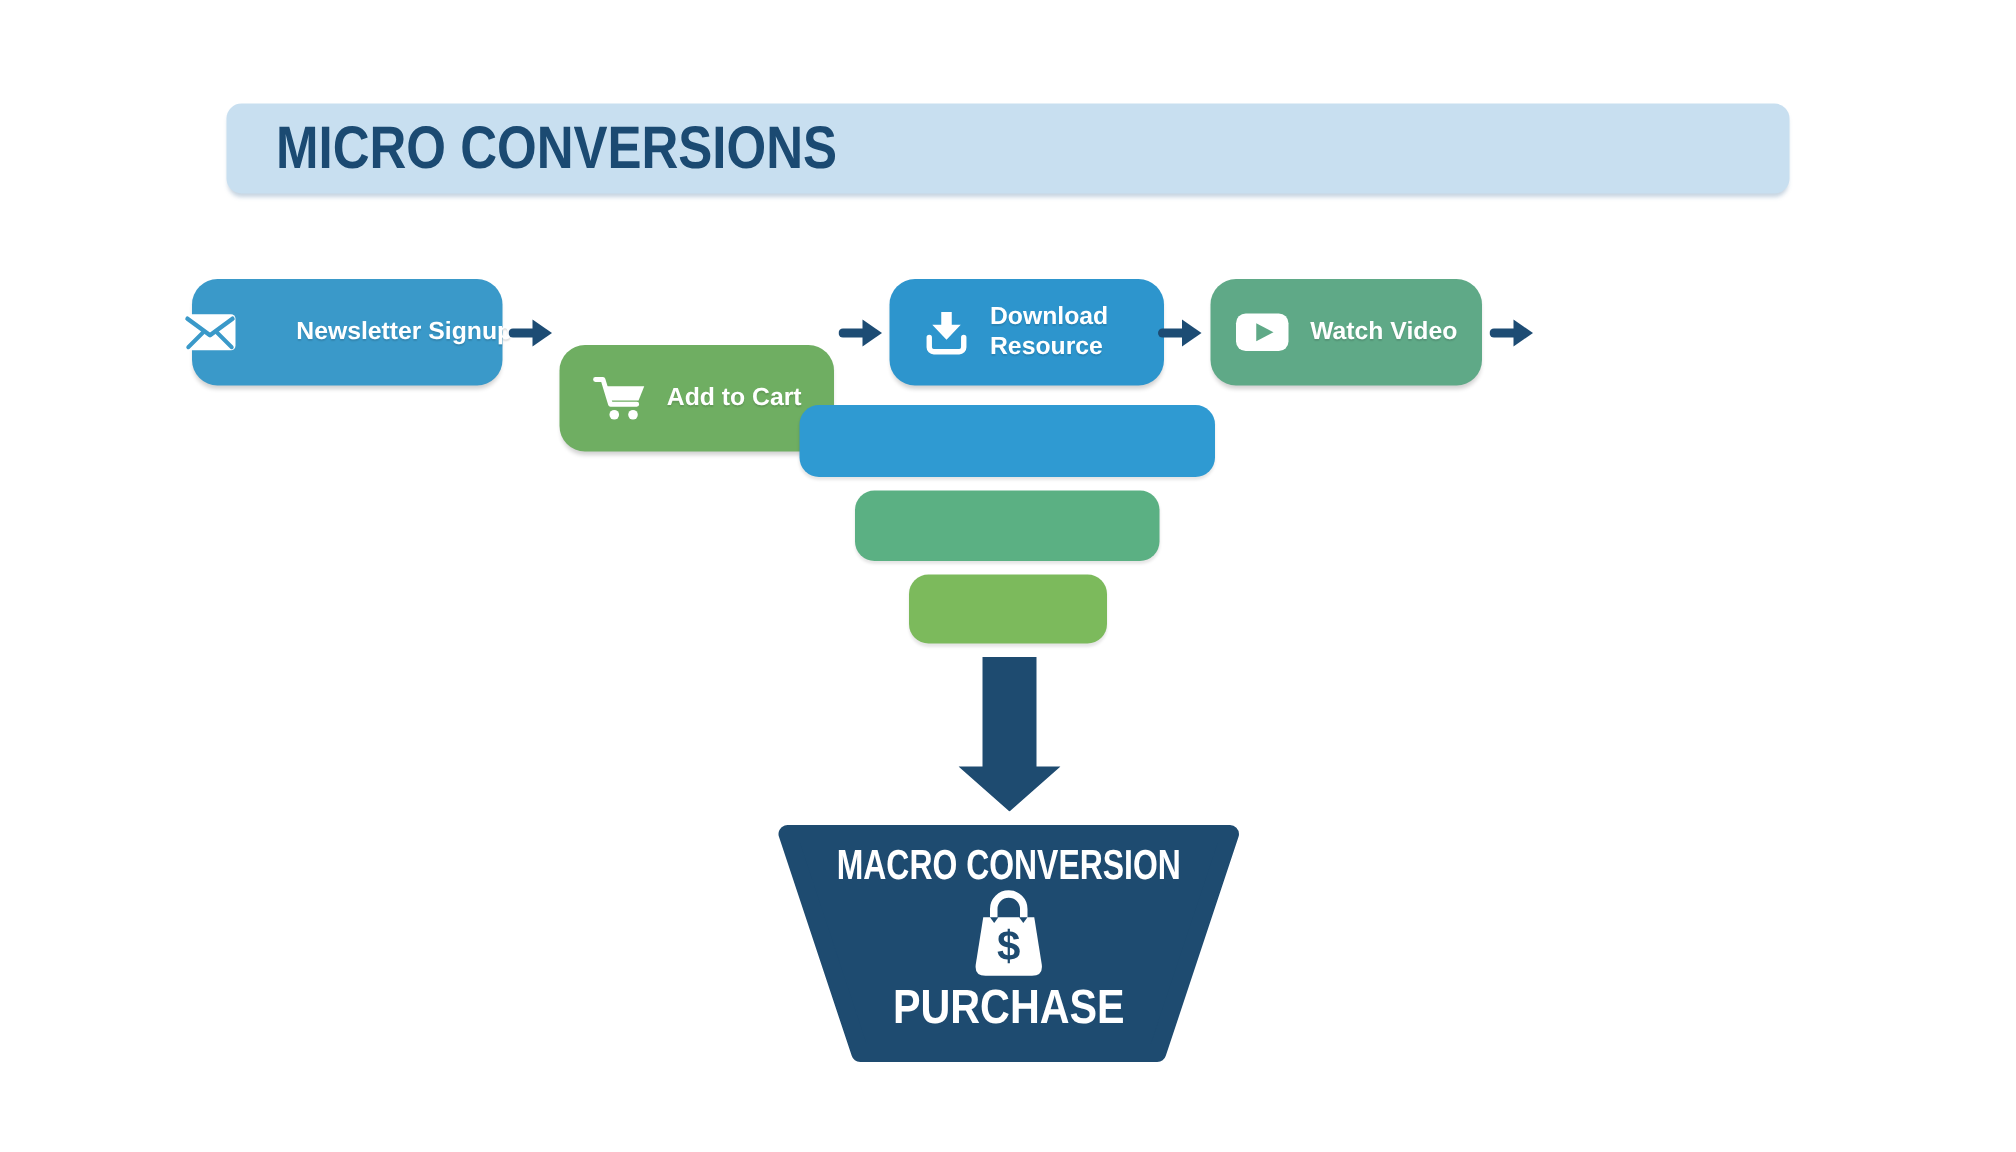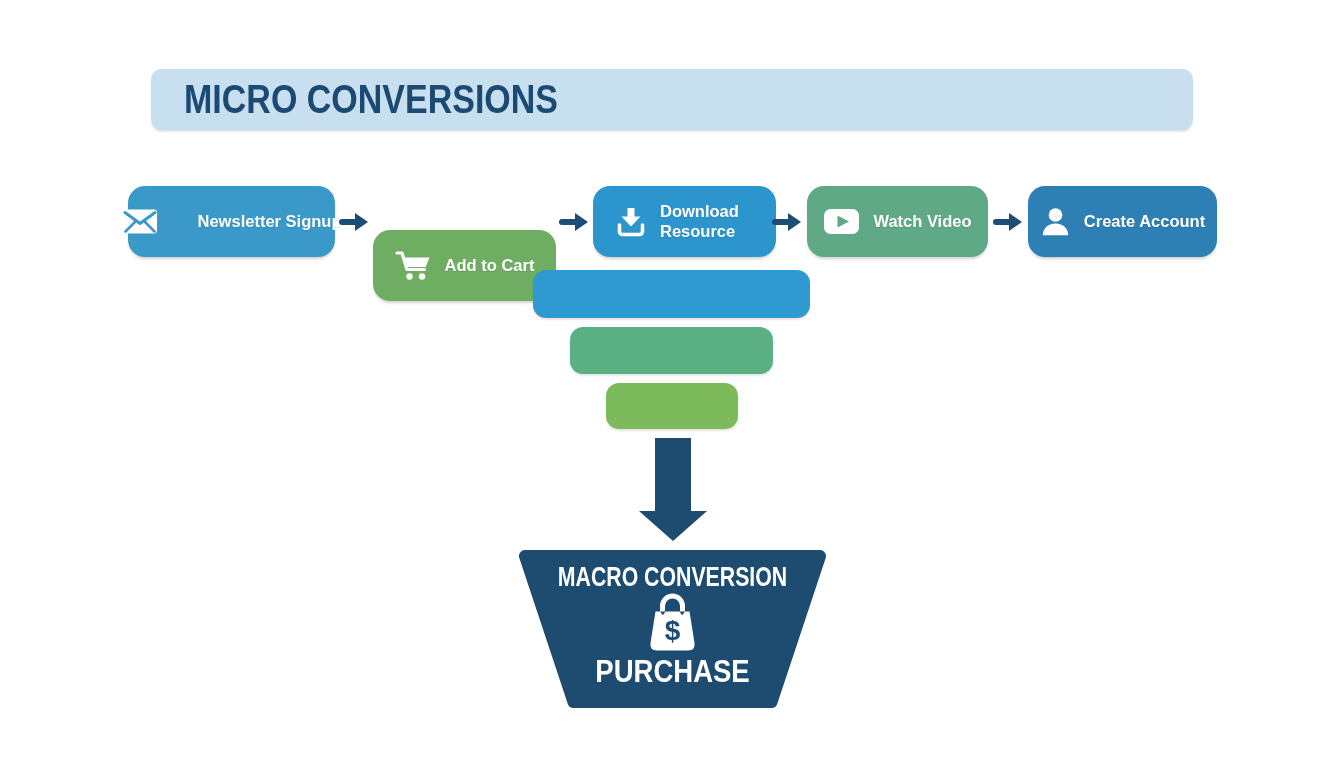--- a/index.html
+++ b/index.html
@@ -129,27 +129,20 @@
       <polygon points="14.5,7.5 26,13.5 14.5,19.5" fill="#5fa987"></polygon>
     </svg>
     <span class="pill-label">Watch Video</span>
   </div>
 
   <svg class="flow-arrow fa-4" viewBox="0 0 30 28">
     <path d="M3,14 H17" stroke="#1d4c74" stroke-width="6" stroke-linecap="round"></path>
     <polygon points="16,5 29,14 16,23" fill="#1d4c74"></polygon>
   </svg>
 
-  <div class="pill pill-5">
-    <svg class="pill-icon" width="31" height="31" viewBox="0 0 31 31">
-      <circle cx="15.5" cy="9" r="6.8" fill="#ffffff"></circle>
-      <path d="M15.5,17.5 c-7.8,0 -12.7,5.2 -12.7,11.8 h25.4 c0,-6.6 -4.9,-11.8 -12.7,-11.8 z" fill="#ffffff"></path>
-    </svg>
-    <span class="pill-label">Create Account</span>
-  </div>
 
   <div class="bar bar-1"></div>
   <div class="bar bar-2"></div>
   <div class="bar bar-3"></div>
 
   <svg class="big-arrow" width="68" height="103" viewBox="0 0 68 103">
     <polygon points="16,0 52,0 52,73 68,73 34,103 0,73 16,73" fill="#1e4b70"></polygon>
   </svg>
 
   <svg class="trapezoid" width="311" height="158" viewBox="0 0 311 158">

